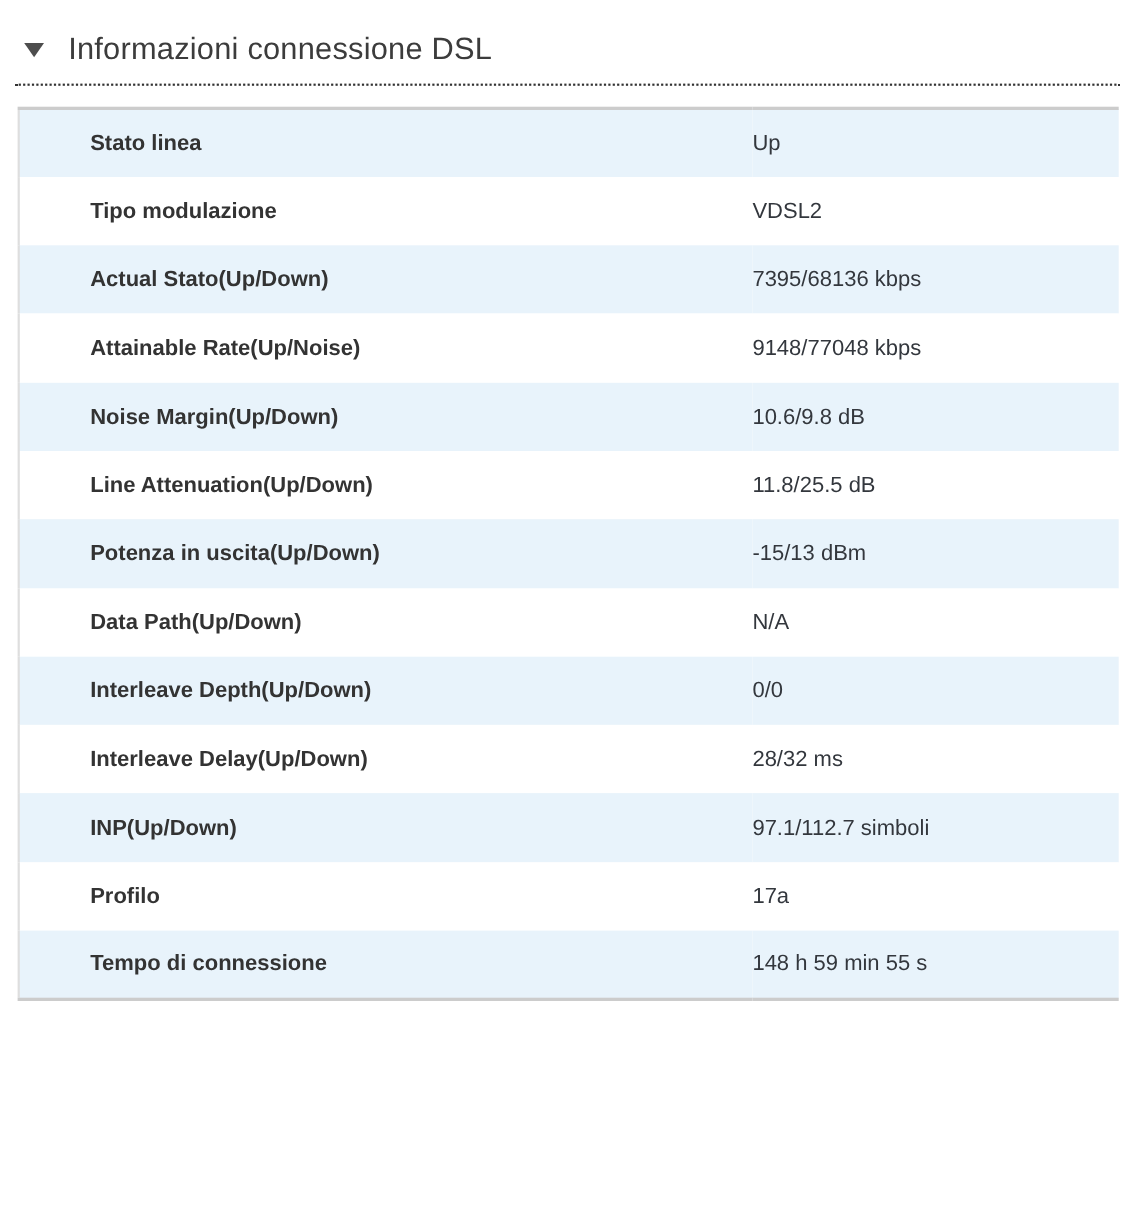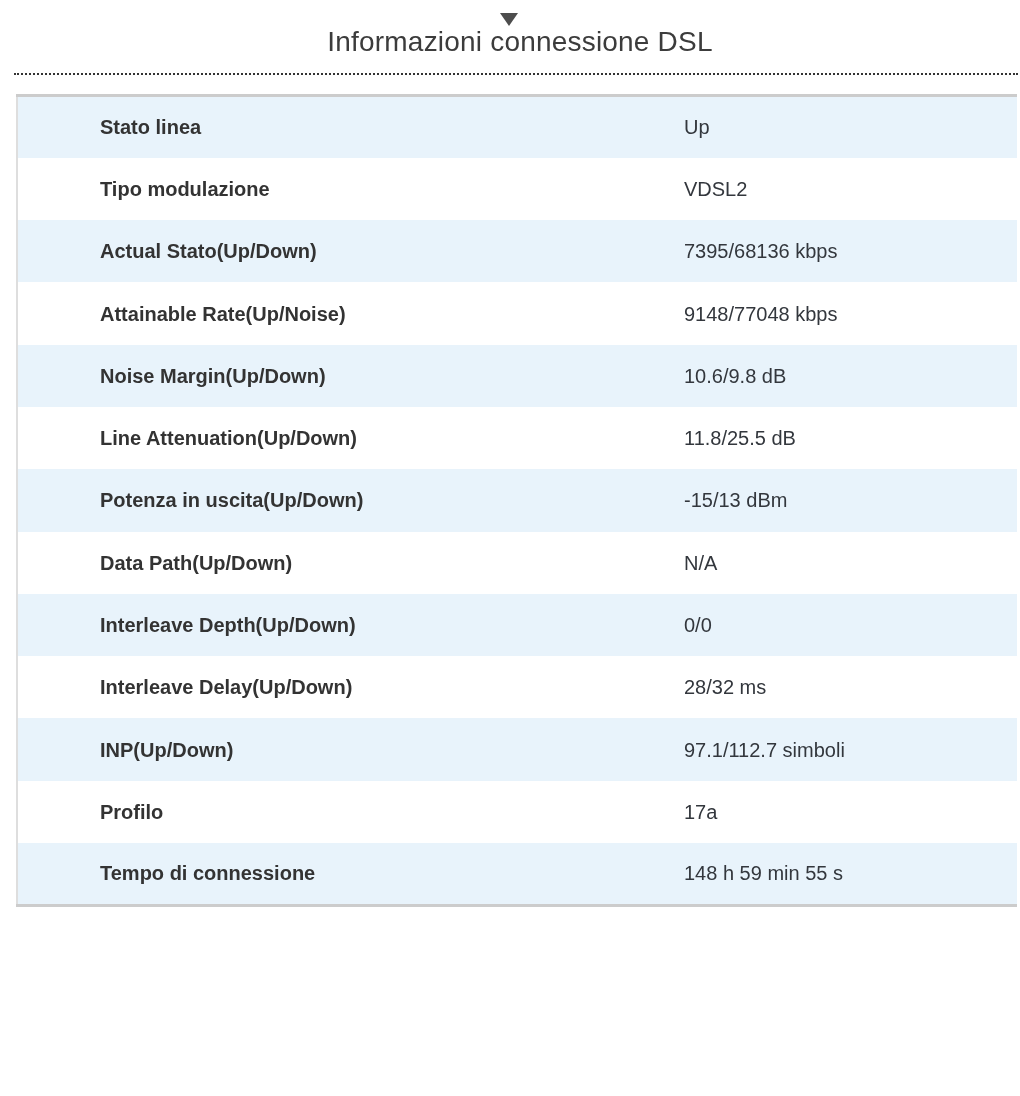--- a/index.html
+++ b/index.html
@@ -19,25 +19,24 @@
     width:1020px;
     background:#ffffff;
     font-family:"Liberation Sans","DejaVu Sans",sans-serif;
   }
   body{ height:1096px; overflow:hidden; }
 
   
   .section-header{
     display:flex;
     align-items:center;
-    margin:0 2px 0 14px;
+    margin:16px 2px 0 14px;
     padding:13px 0 15px 8px;
     border-bottom:2px dotted var(--dotted-color);
     cursor:pointer;
-    flex-direction:column;
   }
   .collapse-icon{
     width:0;height:0;
     border-left:9px solid transparent;
     border-right:9px solid transparent;
     border-top:13px solid var(--icon-color);
     margin-right:22px;
     flex:0 0 auto;
   }
   .section-title{
@@ -66,21 +65,21 @@
   table.info-table tr:nth-child(odd){
     background:var(--row-alt);
   }
   td{
     vertical-align:middle;
     font-size:20px;
     line-height:1.2;
   }
   td.cell-label{
     width:667px;
-    padding-left:82px;
+    padding-left:64px;
     font-weight:700;
     color:var(--label-color);
   }
   td.cell-value{
     padding-left:0;
     font-weight:400;
     color:var(--value-color);
     margin-top:19px;
   }
 </style>

